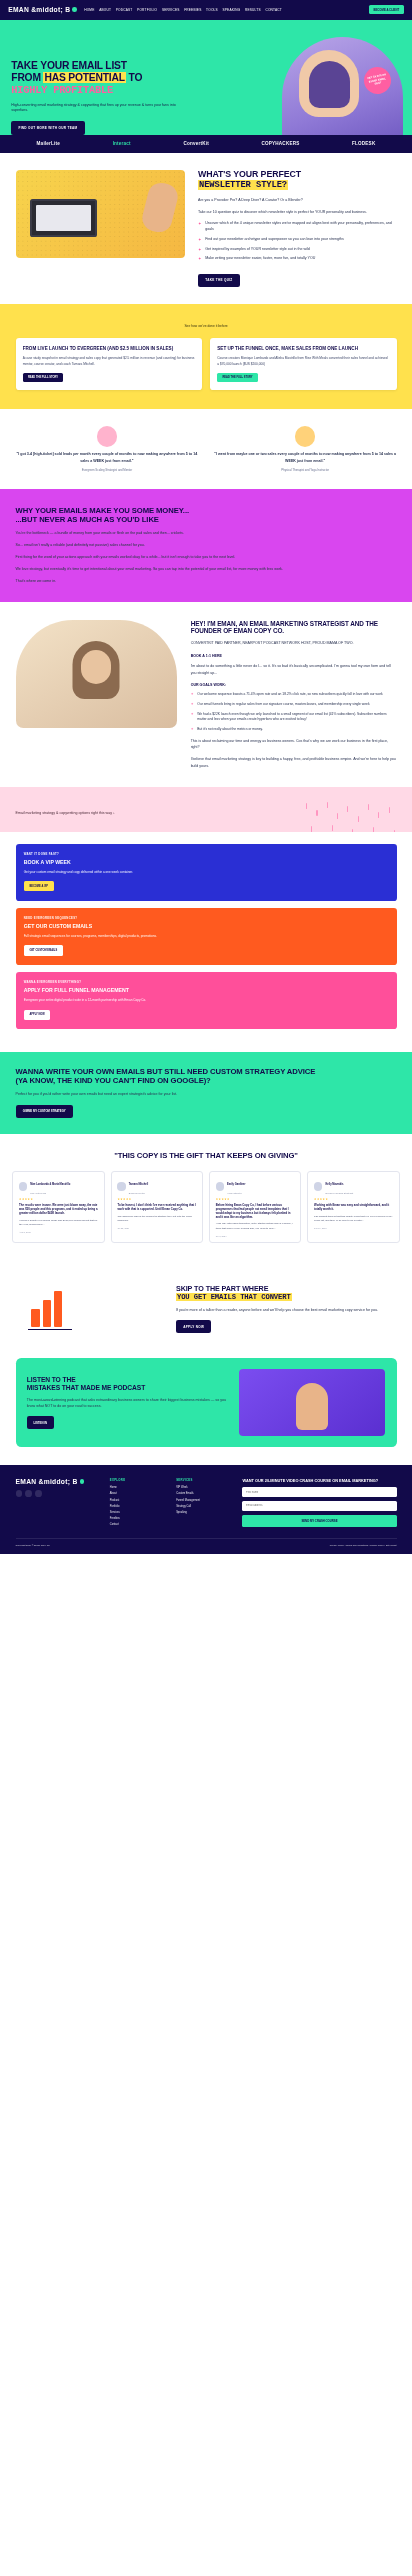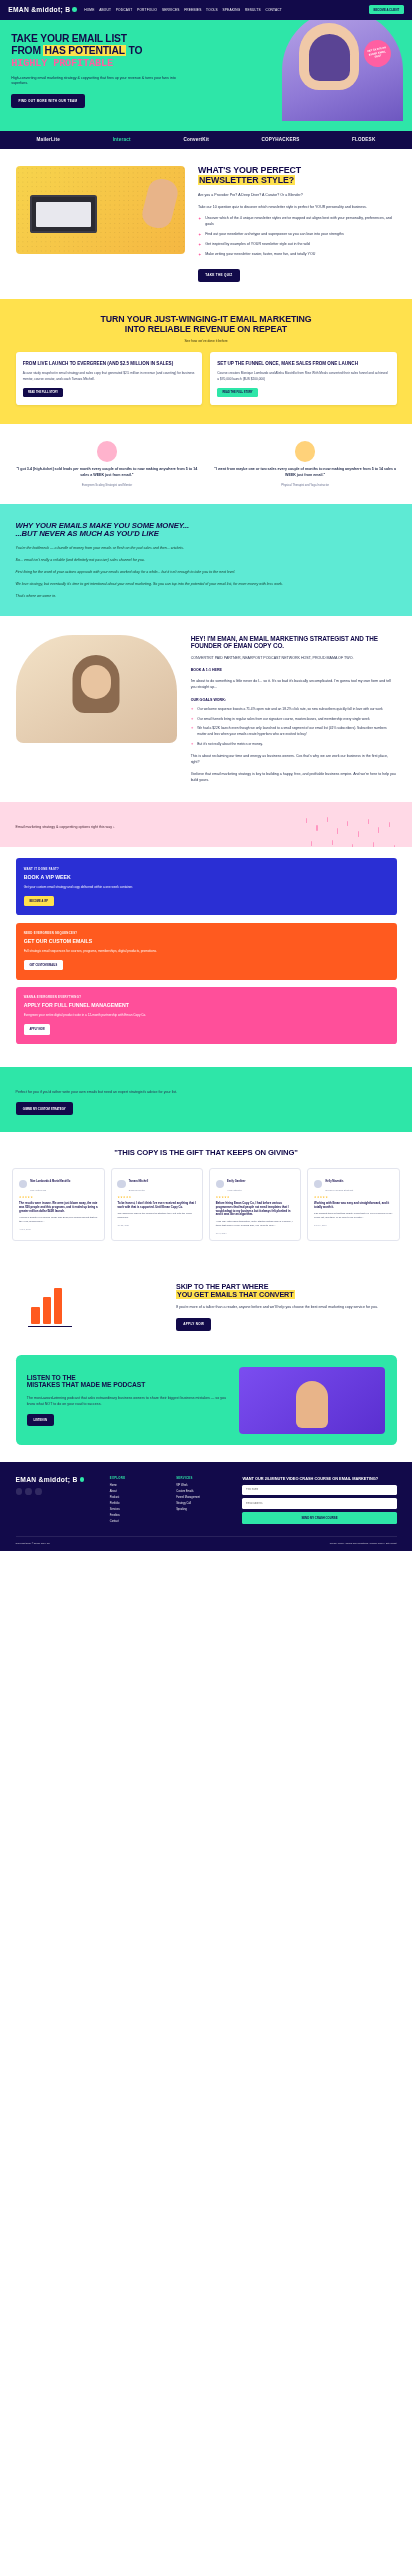--- a/index.html
+++ b/index.html
@@ -31,21 +31,21 @@
   }
 
   
   .hero {
     position: relative;
     background: #2ee6a8;
     padding: 13.4px 0 0 0;
     overflow: hidden;
     min-height: 111px;
   }
-  .hero-inner { display: flex; padding: 0 11.3px; }
+  .hero-inner { display: flex; padding: 0 11.3px; margin-top: 27px; }
   .hero-left { width: 53%; }
   .hero h1 {
     font-size: 10.3px; line-height: 1.15; font-weight: 800; letter-spacing: -0.2px;
     color: #120a4a; text-transform: uppercase;
   }
   .hero h1 .hl { background: #ffe14d; padding: 0 1px; }
   .hero h1 .pink { color: #ff5fa2; font-family: Liberation Mono, monospace; }
   .hero p.sub { font-size: 3.6px; line-height: 1.6; margin-top: 6.2px; color: #13224a; width: 86%;}
   .btn-primary {
     display: inline-block; margin-top: 7.2px; background: #120a4a; color: #fff;
@@ -80,21 +80,21 @@
   }
   .logos span { font-size: 4.6px; font-weight: 700; opacity: .95; letter-spacing: 0.2px;}
   .logos .g { color:#2ee6a8; }
 
   
   section { padding: 17.5px 15.5px; }
   h2.sect {
     font-size: 8.8px; line-height: 1.12; font-weight: 800; text-transform: uppercase;
     color: #120a4a; letter-spacing: -0.1px;
   }
-  .mark-y { background: #ffe14d; padding: 0 1px; }
+  .mark-y { background: #ffe14d; padding: 0 1px; font-family: Liberation Mono, monospace; }
   p.body { font-size: 3.6px; line-height: 1.75; margin-top: 5.7px; color: #27304f; }
   ul.checks { list-style: none; margin-top: 6.2px; }
   ul.checks li {
     font-size: 3.6px; line-height: 1.6; margin-bottom: 4.1px; padding-left: 7.2px; position: relative;
     color: #27304f;
   }
   ul.checks li:before {
     content: "✦"; position: absolute; left: 0; top: 0; color: #ff5fa2; font-size: 4.1px;
   }
 
@@ -133,21 +133,21 @@
 
   
   .tpair { display:flex; gap:15.5px; padding: 17.5px 15.5px; }
   .tbox { width:50%; text-align:center; }
   .avatar { width:20.6px; height:20.6px; border-radius:50%; margin:0 auto 4.6px; background:#ffb3cd;}
   .avatar.b{background:#ffd27a;}
   .tbox .quote { font-size:3.6px; line-height:1.7; color:#27304f; font-weight:600;}
   .tbox .who { font-size:2.8px; margin-top:4.1px; color:#6b7291; line-height:1.5;}
 
   
-  .band-teal { background: #5eead4; padding: 17.5px 15.5px; font-style: italic; }
+  .band-teal { background: #d946ef; padding: 17.5px 15.5px; }
   .band-teal h2 { font-size: 7.7px; }
   .band-teal p.body { color: #123a2e; }
 
   
   .about { padding: 18.5px 15.5px; }
   .about-top { display:flex; gap:13.4px; }
   .about-img {
     width: 44%; height: 108px; border-radius: 57px 57px 7.2px 7.2px;
     background: linear-gradient(150deg,#f3e2c7,#d9bda0);
     position: relative; overflow:hidden;
@@ -313,24 +313,20 @@
           <li>Find out your newsletter archetype and superpower so you can lean into your strengths</li>
           <li>Get inspired by examples of YOUR newsletter style out in the wild</li>
           <li>Make writing your newsletter easier, faster, more fun, and totally YOU</li>
         </ul>
         <button class="btn-primary">TAKE THE QUIZ</button>
       </div>
     </div>
   </section>
 
   <div class="band-yellow">
-    <h2 class="sect">
-      <span>TURN YOUR JUST-WINGING-IT EMAIL MARKETING</span><br>
-      <span>INTO RELIABLE REVENUE ON REPEAT</span>
-    </h2>
     <div class="band-sub">See how we've done it before</div>
     <div class="cards2">
       <div class="card">
         <h3>FROM LIVE LAUNCH TO EVERGREEN (AND $2.5 MILLION IN SALES)</h3>
         <p>A case study snapshot in email strategy and sales copy that generated $2.5 million in revenue (and counting) for business mentor, course creator, and coach Tamara Mitchell.</p>
         <span class="mini-btn">READ THE FULL STORY</span>
       </div>
       <div class="card">
         <h3>SET UP THE FUNNEL ONCE, MAKE SALES FROM ONE LAUNCH</h3>
         <p>Course creators Monique Lombardo and Alisha Mastrillo from Rise With Meals converted their sales funnel and achieved a $70,000 launch ($US $200,000)</p>
@@ -431,20 +427,24 @@
     </div>
     <div class="offer pink">
       <div class="tag">WANNA EVERGREEN EVERYTHING?</div>
       <h3>APPLY FOR FULL FUNNEL MANAGEMENT</h3>
       <p>Evergreen your entire digital product suite in a 12-month partnership with Eman Copy Co.</p>
       <span class="obtn">APPLY NOW</span>
     </div>
   </div>
 
   <div class="strategy">
+    <h2 class="sect">
+      <span>WANNA WRITE YOUR OWN EMAILS BUT STILL NEED CUSTOM STRATEGY ADVICE</span><br>
+      <span>(YA KNOW, THE KIND YOU CAN'T FIND ON GOOGLE)?</span>
+    </h2>
     <p class="body">Perfect for you if you'd rather write your own emails but need an expert strategist's advice for your list.</p>
     <span class="sbtn">GIMME MY CUSTOM STRATEGY</span>
   </div>
 
   <section class="reviews">
     <h2 class="sect">"THIS COPY IS THE GIFT THAT KEEPS ON GIVING"</h2>
     <div class="rgrid">
       <div class="rcard">
         <div class="rhead">
           <span class="rav"></span>

